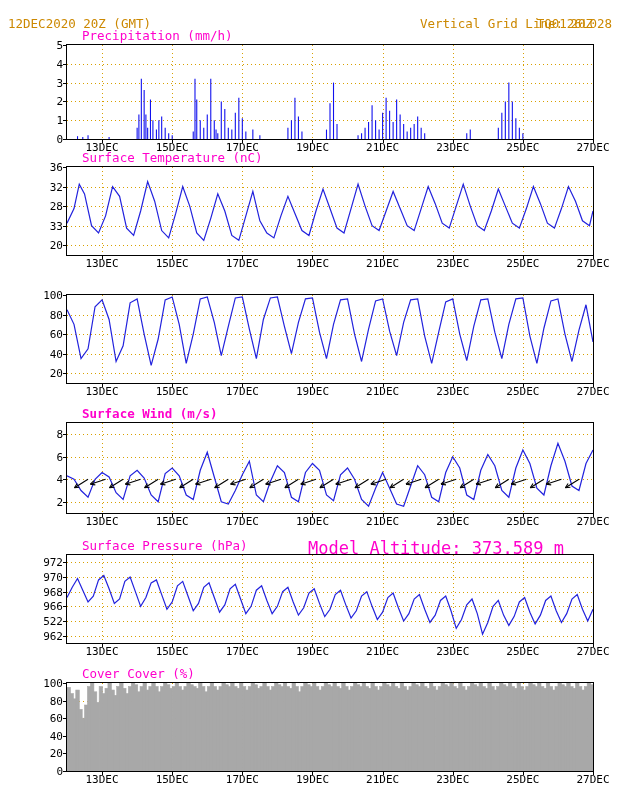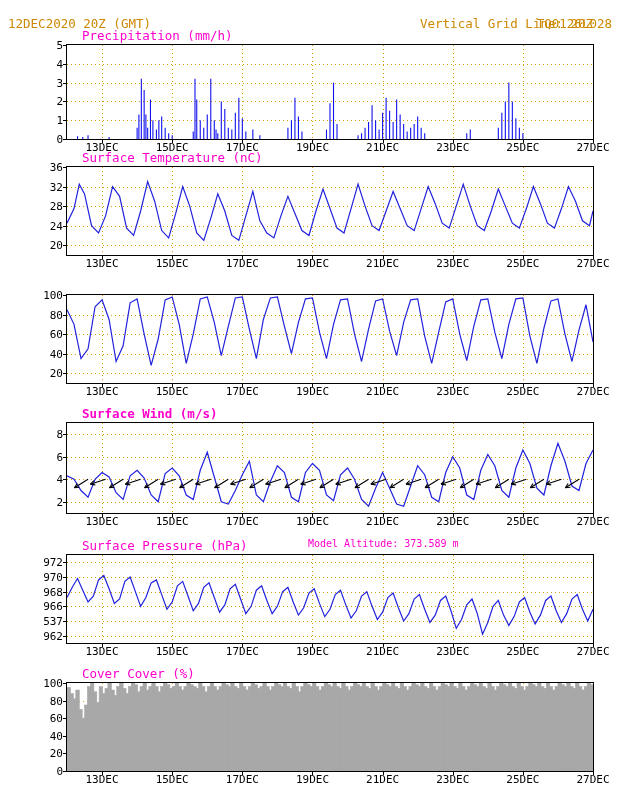--- a/index.html
+++ b/index.html
@@ -15,21 +15,21 @@
   .hdr span{position:absolute;white-space:pre;color:#cc8800;font-size:12.5px;letter-spacing:0px;}
   .hdr .l1{left:8px;top:1px;}
   .hdr .l2{left:8px;top:16px;}
   .hdr .r1{right:6px;top:16px;}
   .hdr .r0{left:420px;top:16px;}
 
   
   .panel{position:absolute;left:12px;width:601px;}
   .plot{position:absolute;border:1px solid #000;background:#fff;box-sizing:border-box;}
   .title{position:absolute;color:#ff00cc;font-size:12.5px;white-space:pre;}
-  .title2{position:absolute;color:#ff00cc;font-size:10px;white-space:pre;}
+  .title2{position:absolute;color:#ff00cc;font-size:17px;white-space:pre;}
 
   .ylab{position:absolute;right:100%;margin-right:4px;color:#000;font-size:11px;
         line-height:1;transform:translateY(-50%);white-space:pre;}
   .ytick{position:absolute;left:-4px;width:4px;height:1px;background:#000;}
   .xtickwrap{position:absolute;left:0;top:100%;width:100%;height:18px;}
   .xlab{position:absolute;top:2px;color:#000;font-size:11px;transform:translateX(-50%);white-space:pre;}
   .xtick{position:absolute;top:0;width:1px;height:4px;background:#000;}
 
   .grid{position:absolute;inset:0;pointer-events:none;}
   .gv{position:absolute;top:0;bottom:0;width:1px;
@@ -193,21 +193,21 @@
           <div class="gv" style="left: 315.6px;"></div>
           <div class="gv" style="left: 385.733px;"></div>
           <div class="gv" style="left: 455.867px;"></div>
           <div class="gh" style="top: 78.2222px;"></div>
           <div class="gh" style="top: 58.6667px;"></div>
           <div class="gh" style="top: 39.1111px;"></div>
           <div class="gh" style="top: 19.5556px;"></div>
         </div>
         <div class="ylab" style="top: 78.2222px;">20</div>
         <div class="ytick" style="top: 78.2222px;"></div>
-        <div class="ylab" style="top: 58.6667px;">24</div>
+        <div class="ylab" style="top: 58.6667px;">33</div>
         <div class="ytick" style="top: 58.6667px;"></div>
         <div class="ylab" style="top: 39.1111px;">28</div>
         <div class="ytick" style="top: 39.1111px;"></div>
         <div class="ylab" style="top: 19.5556px;">32</div>
         <div class="ytick" style="top: 19.5556px;"></div>
         <div class="ylab" style="top: 0px;">36</div>
         <div class="ytick" style="top: 0px;"></div>
         <div class="xtickwrap">
           <div class="xlab" style="left: 35.0667px;">13DEC</div>
           <div class="xtick" style="left: 35.0667px;"></div>
@@ -488,21 +488,21 @@
           <div class="gv" style="left: 455.867px;"></div>
           <div class="gh" style="top: 80.6667px;"></div>
           <div class="gh" style="top: 66px;"></div>
           <div class="gh" style="top: 51.3333px;"></div>
           <div class="gh" style="top: 36.6667px;"></div>
           <div class="gh" style="top: 22px;"></div>
           <div class="gh" style="top: 7.33333px;"></div>
         </div>
         <div class="ylab" style="top: 80.6667px;">962</div>
         <div class="ytick" style="top: 80.6667px;"></div>
-        <div class="ylab" style="top: 66px;">537</div>
+        <div class="ylab" style="top: 66px;">522</div>
         <div class="ytick" style="top: 66px;"></div>
         <div class="ylab" style="top: 51.3333px;">966</div>
         <div class="ytick" style="top: 51.3333px;"></div>
         <div class="ylab" style="top: 36.6667px;">968</div>
         <div class="ytick" style="top: 36.6667px;"></div>
         <div class="ylab" style="top: 22px;">970</div>
         <div class="ytick" style="top: 22px;"></div>
         <div class="ylab" style="top: 7.33333px;">972</div>
         <div class="ytick" style="top: 7.33333px;"></div>
         <div class="xtickwrap">

